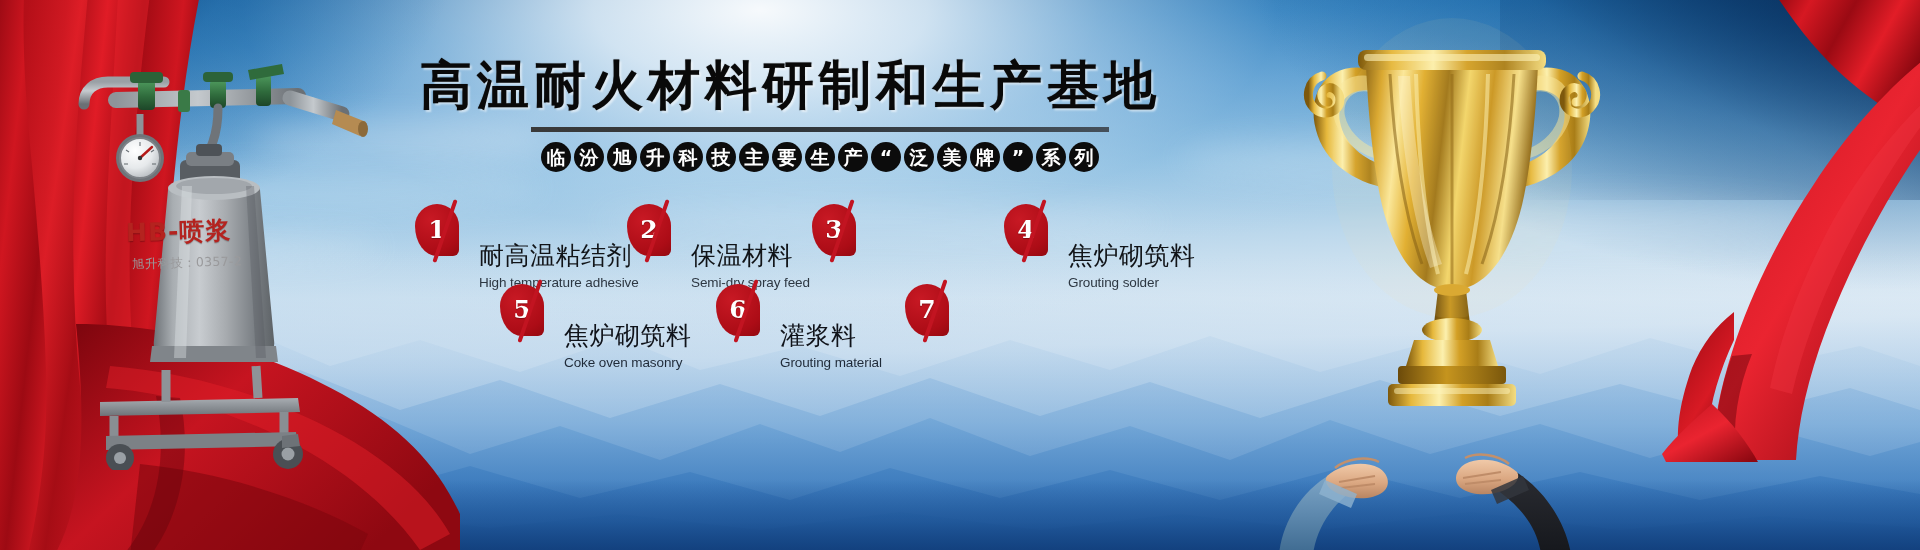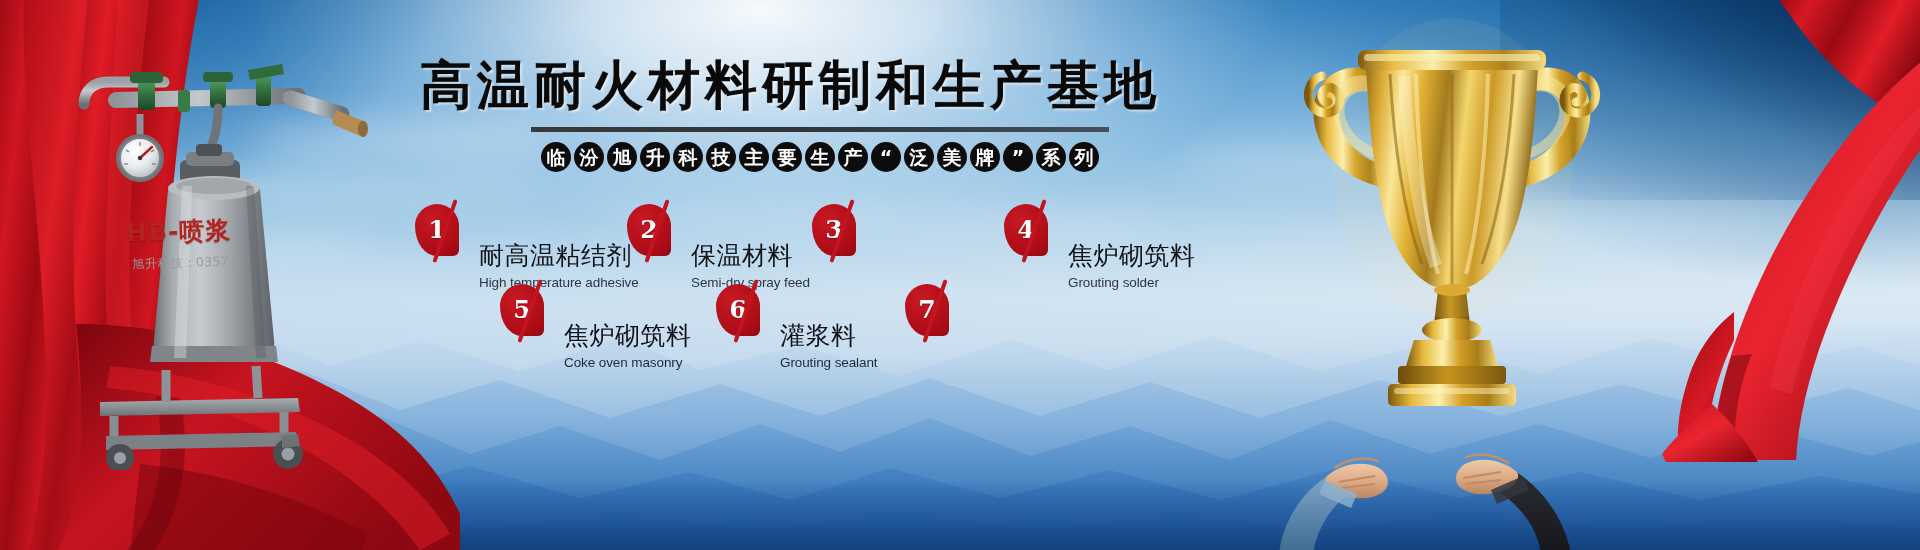--- a/index.html
+++ b/index.html
@@ -676,21 +676,21 @@
       </div>
       <div class="feat onblue" style="left: 716px; top: 282px;">
         <div class="badge-wrap">
           <div class="badge">
             <span class="badge-num">6</span>
           </div>
           <div class="slash"></div>
         </div>
         <div class="feat-texts">
           <div class="feat-cn">灌浆料</div>
-          <div class="feat-en">Grouting sealant</div>
+          <div class="feat-en">Grouting material</div>
         </div>
       </div>
       <div class="feat onblue" style="left: 905px; top: 282px;">
         <div class="badge-wrap">
           <div class="badge">
             <span class="badge-num">7</span>
           </div>
           <div class="slash"></div>
         </div>
       </div>

